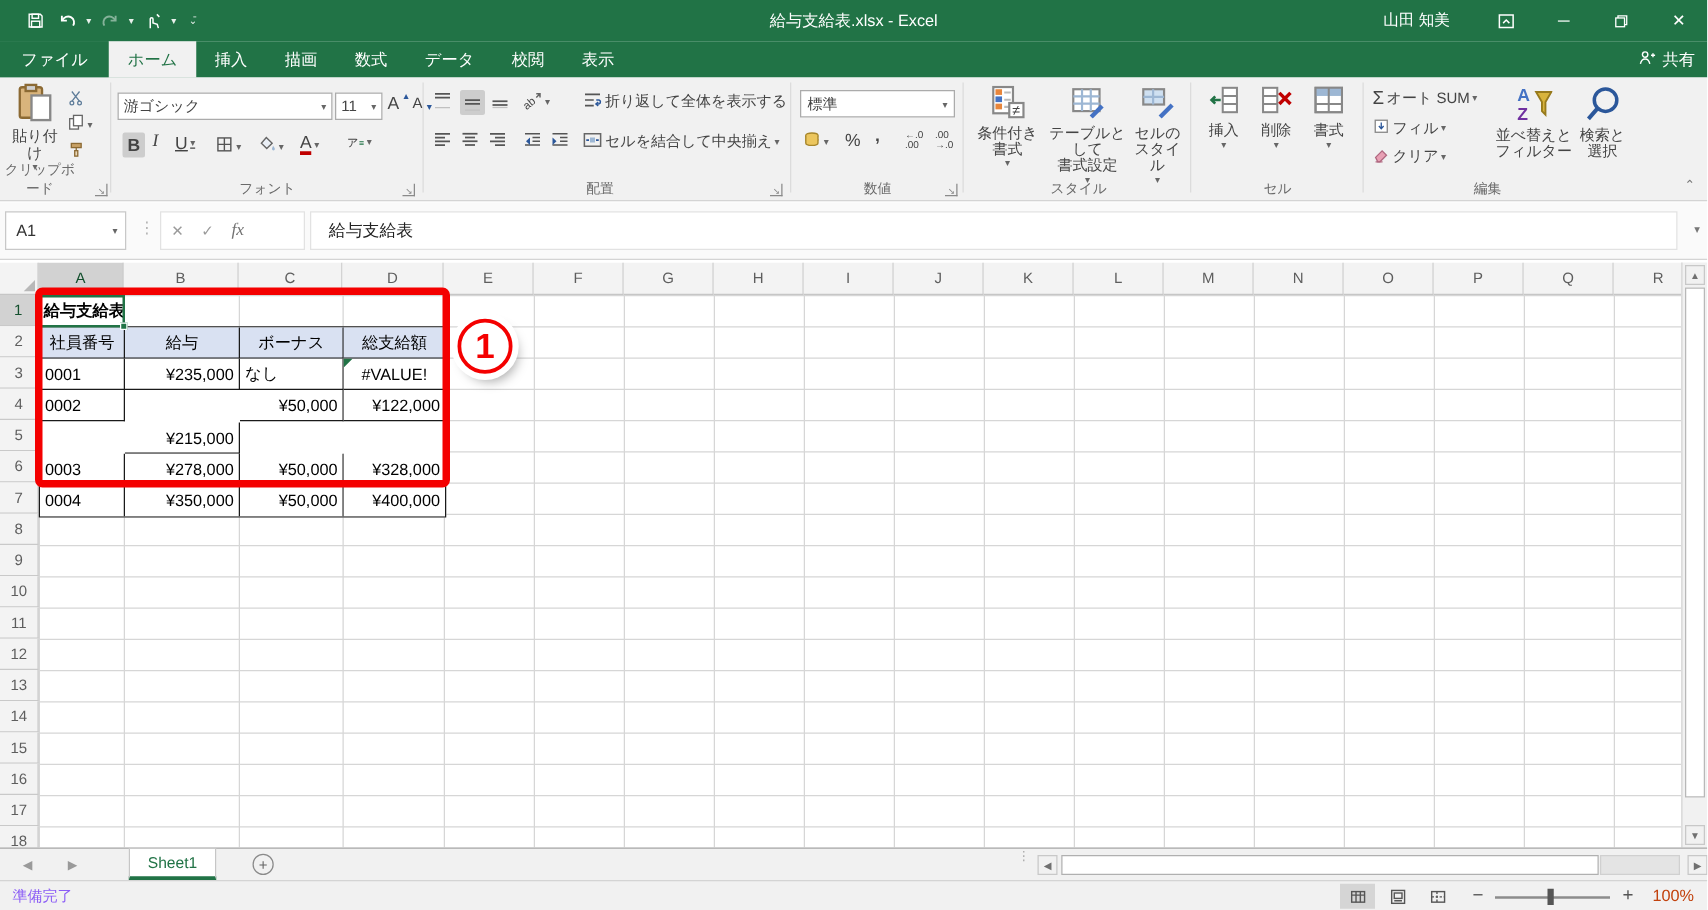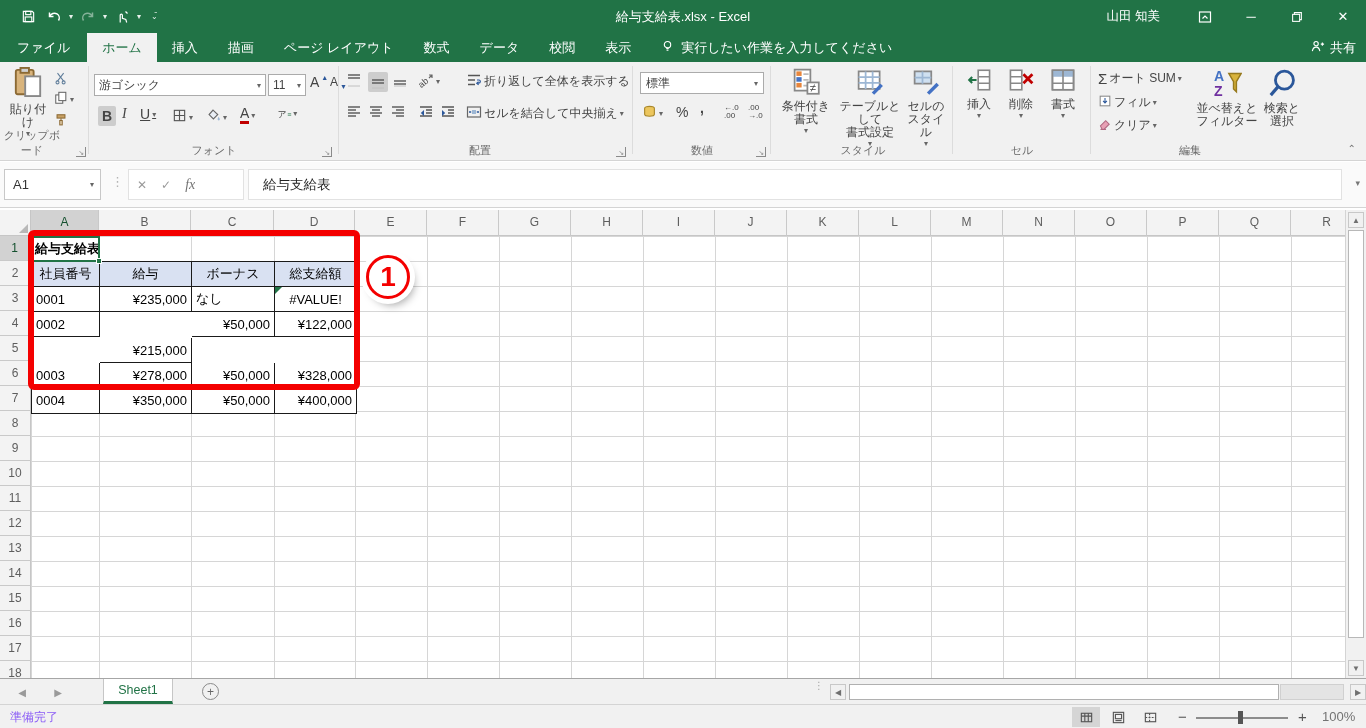--- a/index.html
+++ b/index.html
@@ -93,21 +93,21 @@
 
   
   #statusbar { position:absolute; left:0; top:704px; width:1366px; height:24px; background:#f1f1f1; border-top:1px solid #d4d4d4; }
   #status-ready { position:absolute; left:10px; top:4px; font-size:12px; color:#8b5cf6; }
   .viewbtn { position:absolute; top:2px; width:28px; height:20px; display:flex; align-items:center; justify-content:center; }
   .viewbtn.active { background:#d5d5d5; }
   #zoom-out { position:absolute; left:1178px; top:3px; color:#555; font-size:15px; }
   #zoom-track { position:absolute; left:1196px; top:12px; width:92px; height:1.6px; background:#8c8c8c; }
   #zoom-handle { position:absolute; left:1238px; top:6px; width:5px; height:13px; background:#555; }
   #zoom-in { position:absolute; left:1298px; top:3px; color:#555; font-size:15px; }
-  #zoom-pct { position:absolute; left:1322px; top:4px; font-size:13px; color:#737373; }
+  #zoom-pct { position:absolute; left:1322px; top:4px; font-size:13px; color:#c2410c; }
 </style>
 </head>
 <body>
 
 <div id="page">
 
   <div id="titlebar">
     <div class="qat">
       <span class="btn">
           <svg width="15" height="15" viewBox="0 0 16 16" fill="none" stroke-width="1.2">
@@ -157,32 +157,24 @@
         </span>
       <span class="winbtn">✕</span>
     </div>
   </div>
 
   <div id="tabrow">
     <div class="rtab file">ファイル</div>
     <div class="rtab active">ホーム</div>
     <div class="rtab">挿入</div>
     <div class="rtab">描画</div>
-    <div class="rtab">ページ レイアウト</div>
     <div class="rtab">数式</div>
     <div class="rtab">データ</div>
     <div class="rtab">校閲</div>
     <div class="rtab">表示</div>
-    <div class="tellme">
-      <span><svg width="15" height="15" viewBox="0 0 16 16" fill="none" stroke-width="1.2">
-            <circle cx="8" cy="6" r="3.4" stroke="#fff"></circle>
-            <path d="M6.7 10h2.6M7 11.8h2" stroke="#fff"></path>
-          </svg></span>
-      <span>実行したい作業を入力してください</span>
-    </div>
   </div>
   <div class="share-btn">
     <span><svg width="15" height="15" viewBox="0 0 16 16" fill="none" stroke-width="1.2">
           <circle cx="6.5" cy="5" r="2.3" stroke="#fff"></circle>
           <path d="M2.5 13c.5-2.8 2-4.3 4-4.3s3.5 1.5 4 4.3" stroke="#fff"></path>
           <path d="M11.5 5.5h3.5M13.2 3.8v3.5" stroke="#fff"></path>
         </svg></span>
     <span>共有</span>
   </div>
 

